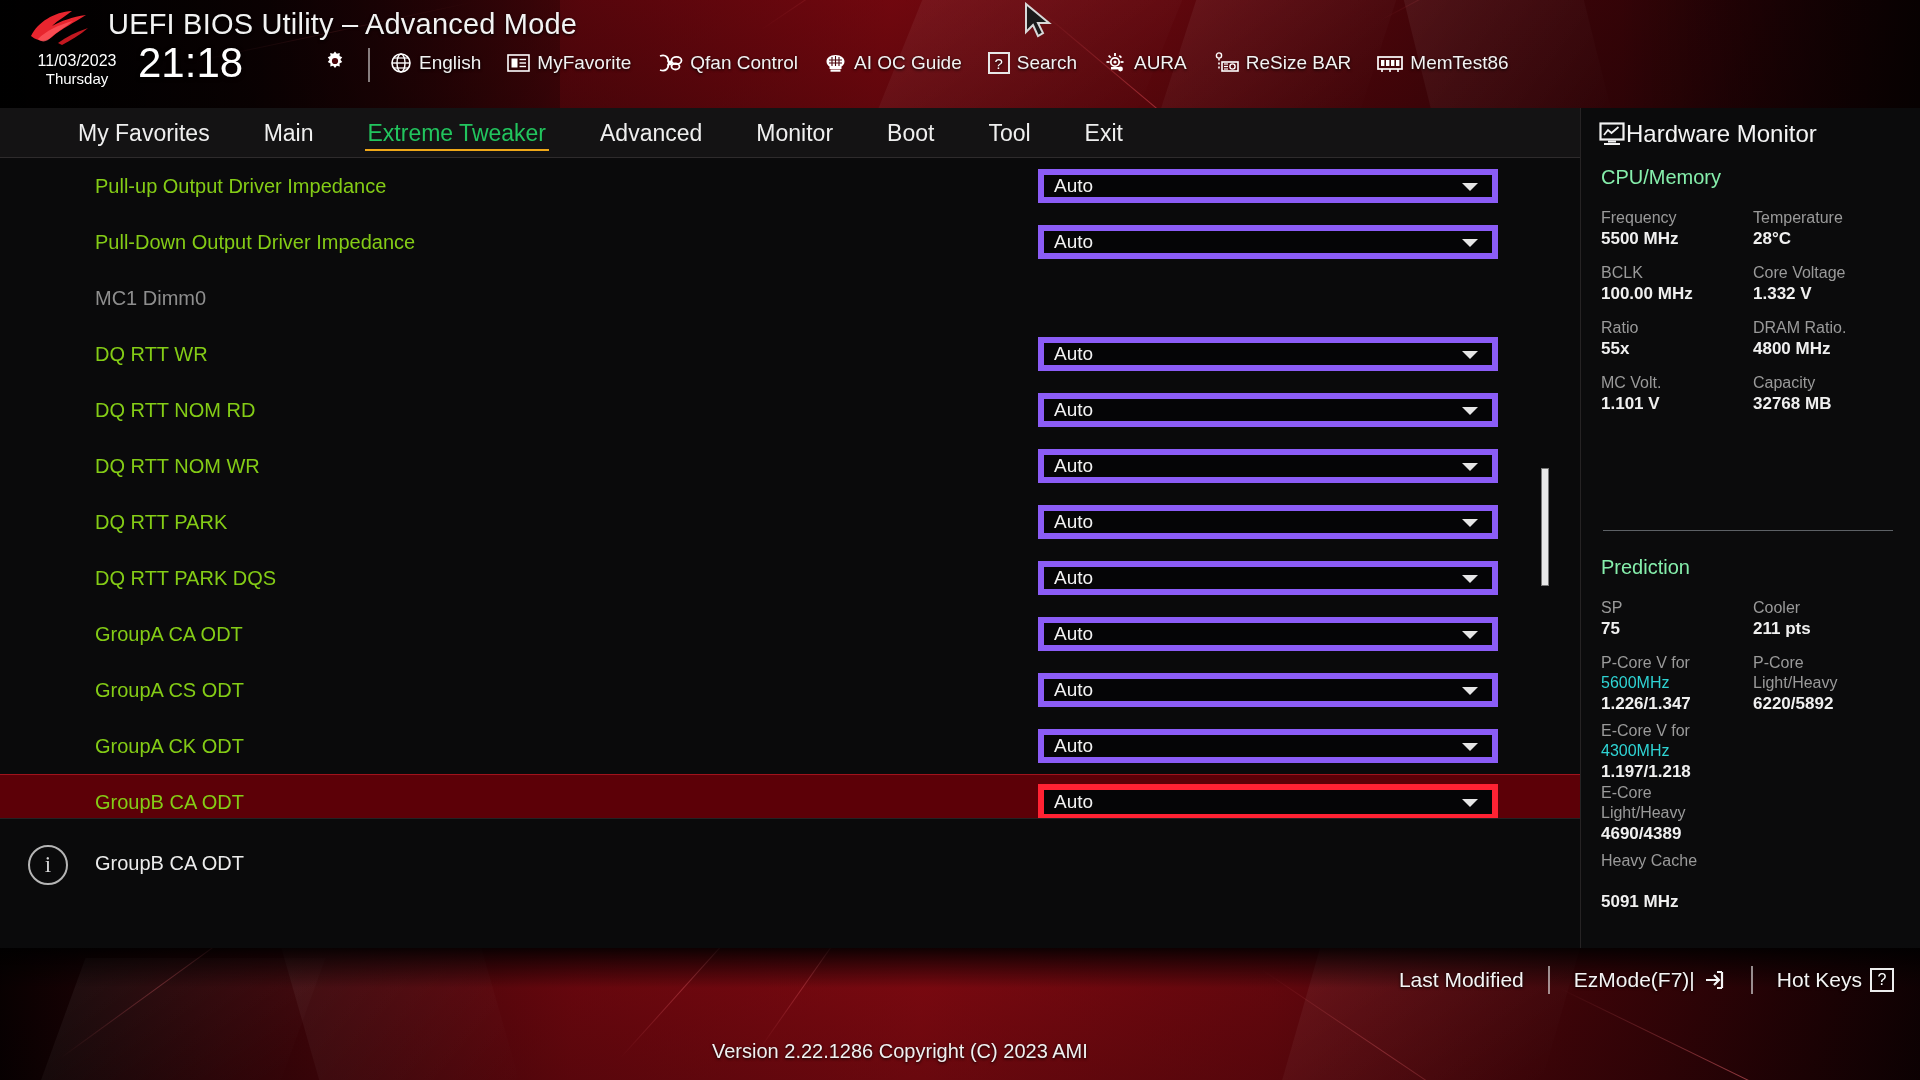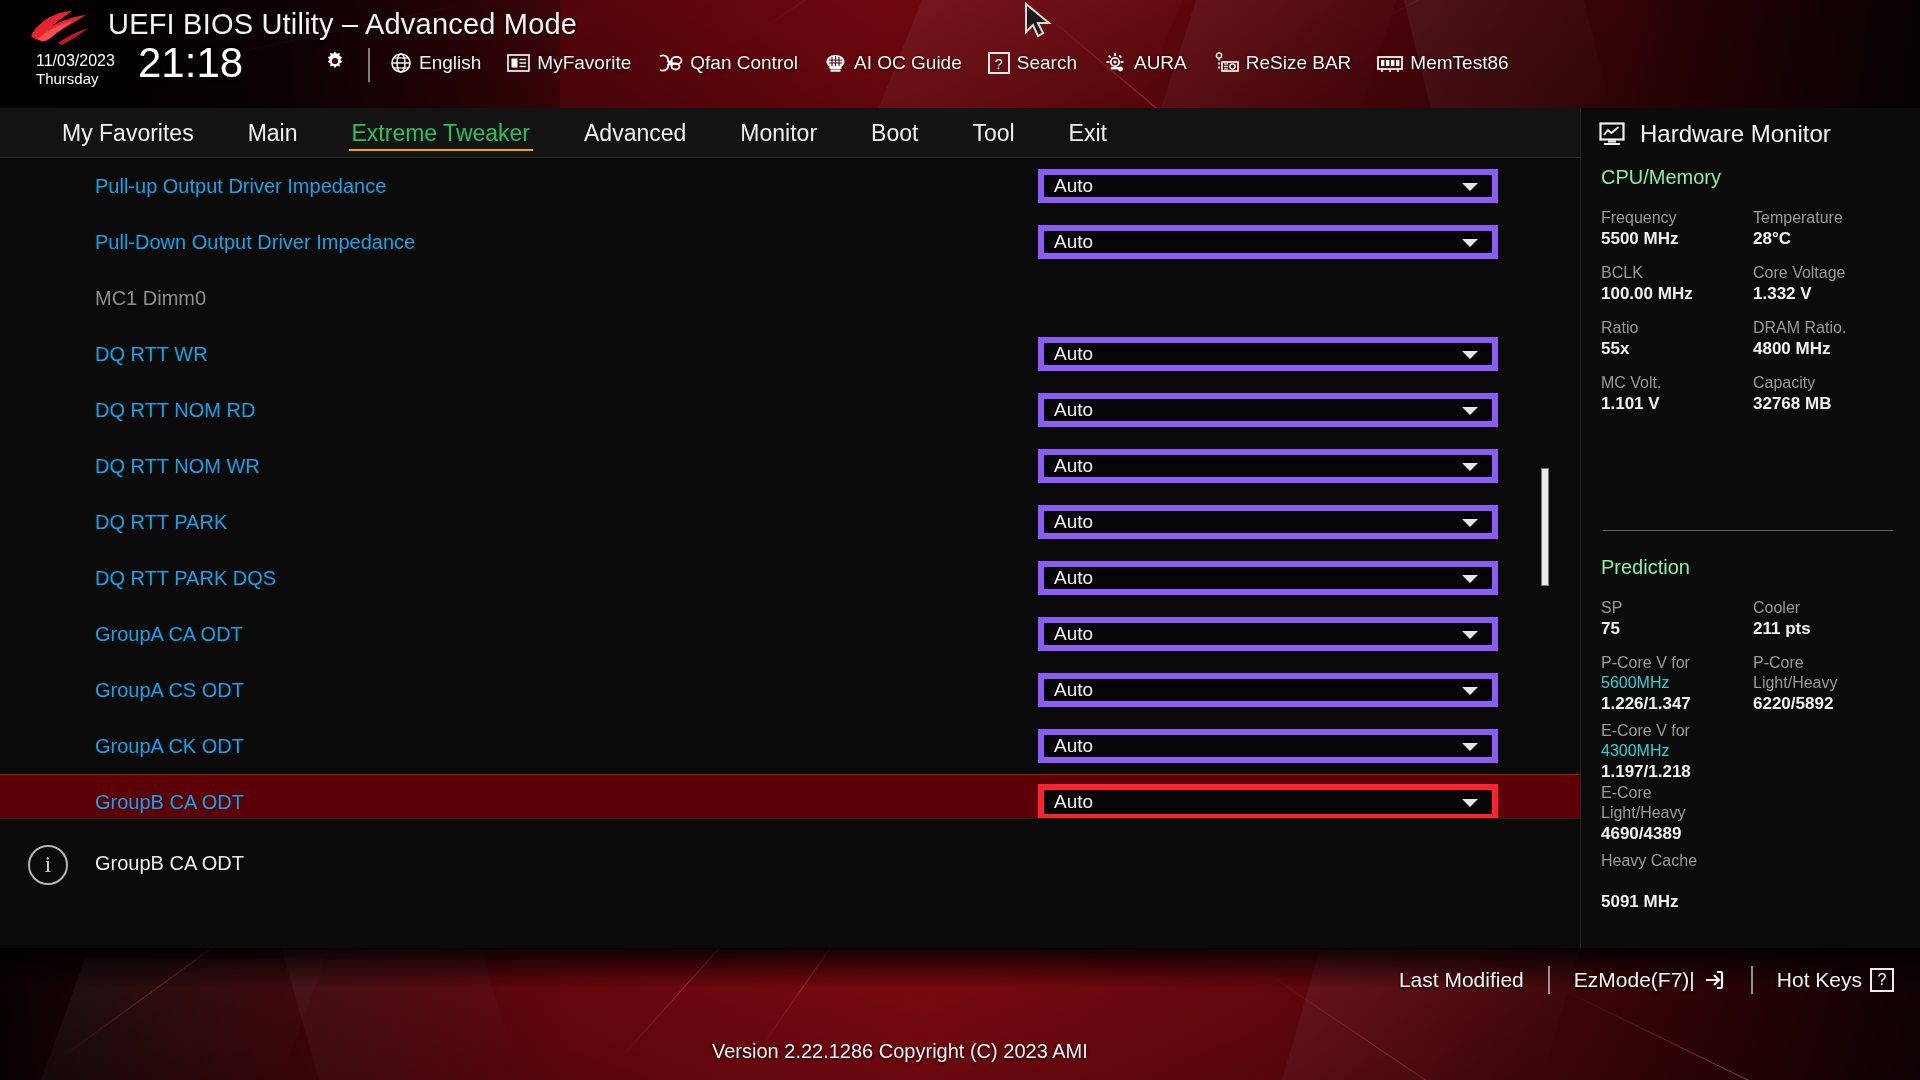--- a/index.html
+++ b/index.html
@@ -44,21 +44,21 @@
   }
 
   .rog-logo { position: absolute; left: 28px; top: 10px; width: 66px; height: 38px; }
 
   .app-title {
     position: absolute; left: 108px; top: 8px;
     font-size: 29px; color: #f2f2f2; letter-spacing: 0.2px;
     text-shadow: 0 1px 3px rgba(0,0,0,0.9);
   }
 
-  .datetime { position: absolute; left: 36px; top: 52px; width: 100px; }
+  .datetime { position: absolute; left: 27px; top: 52px; width: 100px; text-align: center; }
   .datetime .d1 { font-size: 16px; color: #fff; line-height: 18px; text-shadow: 0 1px 2px #000; }
   .datetime .d2 { font-size: 15px; color: #fff; line-height: 17px; text-shadow: 0 1px 2px #000; }
   .clock {
     position: absolute; left: 138px; top: 40px;
     font-size: 42px; color: #ffffff; line-height: 46px;
     text-shadow: 0 1px 4px rgba(0,0,0,0.9);
   }
   .gear-top { position: absolute; left: 324px; top: 50px; width: 22px; height: 22px; }
 
   .topsep {
@@ -86,21 +86,21 @@
     font-size: 15px; color: #fff; line-height: 1;
   }
 
   
   .tabbar {
     position: absolute; left: 0; top: 108px;
     width: 1580px; height: 50px;
     background: #141314;
     border-bottom: 1px solid #2e2b2c;
   }
-  .tabs { display: flex; align-items: center; height: 50px; padding-left: 62px; gap: 54px; }
+  .tabs { display: flex; align-items: center; height: 50px; padding-left: 78px; gap: 54px; }
   .tab {
     font-size: 23px; color: #efefef; cursor: pointer;
     position: relative; height: 50px; display: flex; align-items: center;
   }
   .tab.active { color: #22c55e; }
   .tab.active::after {
     content: ""; position: absolute; left: -3px; right: -3px; bottom: 7px;
     height: 2px; background: #f0a818;
   }
 
@@ -116,21 +116,21 @@
     height: 56px;
     display: flex; align-items: center;
   }
   .row.highlight {
     background: #5c0007;
     border-top: 1px solid #a0131c;
     border-bottom: 1px solid #a0131c;
   }
   .row-label {
     position: absolute; left: 95px;
-    font-size: 20px; color: #0ea5e9;
+    font-size: 20px; color: #84cc16;
   }
   .row.group .row-label { color: #8e8e8e; }
   .ctrl {
     position: absolute; left: 1038px;
     width: 460px; height: 34px;
     background: #050506;
     border: 6px solid #8b5cf6;
     display: flex; align-items: center;
     padding: 0 10px;
     cursor: pointer;
@@ -177,21 +177,21 @@
 
   
   .hwmon {
     position: absolute; left: 1580px; top: 108px;
     width: 340px; height: 840px;
     background: #0b0b0c;
     border-left: 1px solid #262324;
   }
   .hw-title {
     position: absolute; left: 18px; top: 12px;
-    display: flex; align-items: center; gap: 15px;
+    display: flex; align-items: center; gap: 1px;
     font-size: 24px; color: #f4f4f4;
   }
   .hw-section {
     position: absolute; left: 20px;
     font-size: 20px; color: #86efac;
   }
   .hw-grid { position: absolute; left: 20px; width: 305px; }
   .hw-pair { display: flex; margin-bottom: 13px; }
   .hw-cell { width: 152px; }
   .hw-k { font-size: 16px; color: #9a9a9a; line-height: 20px; }

